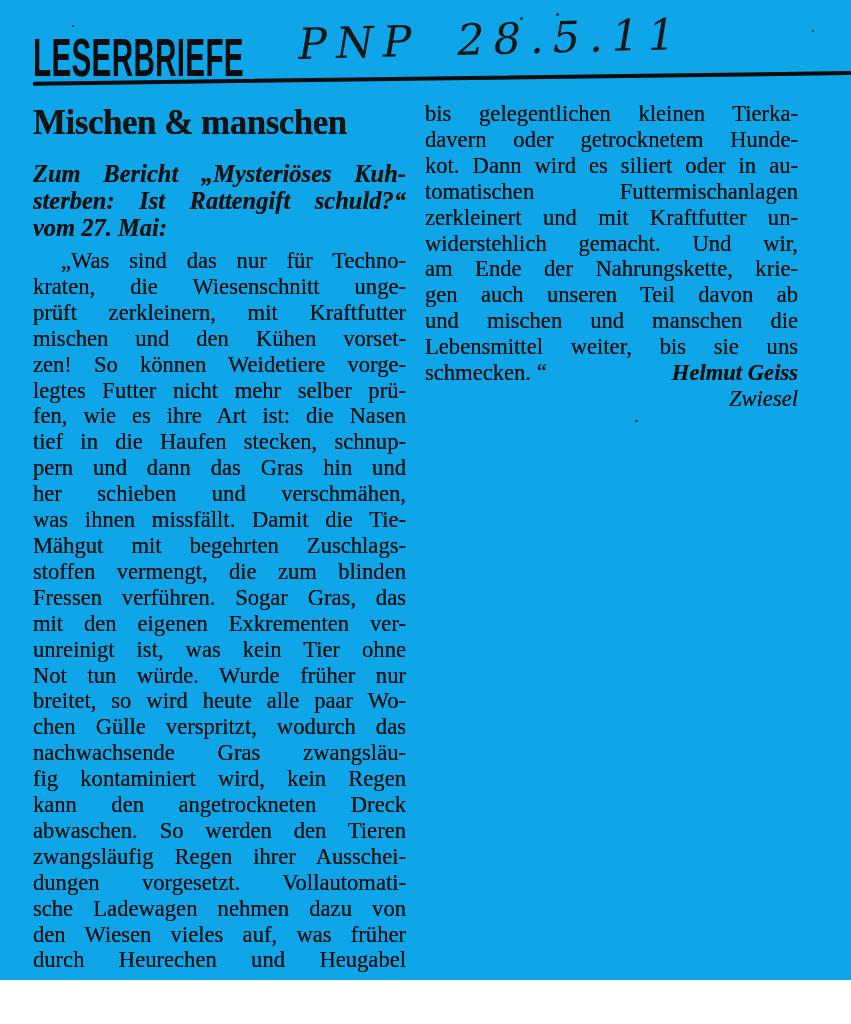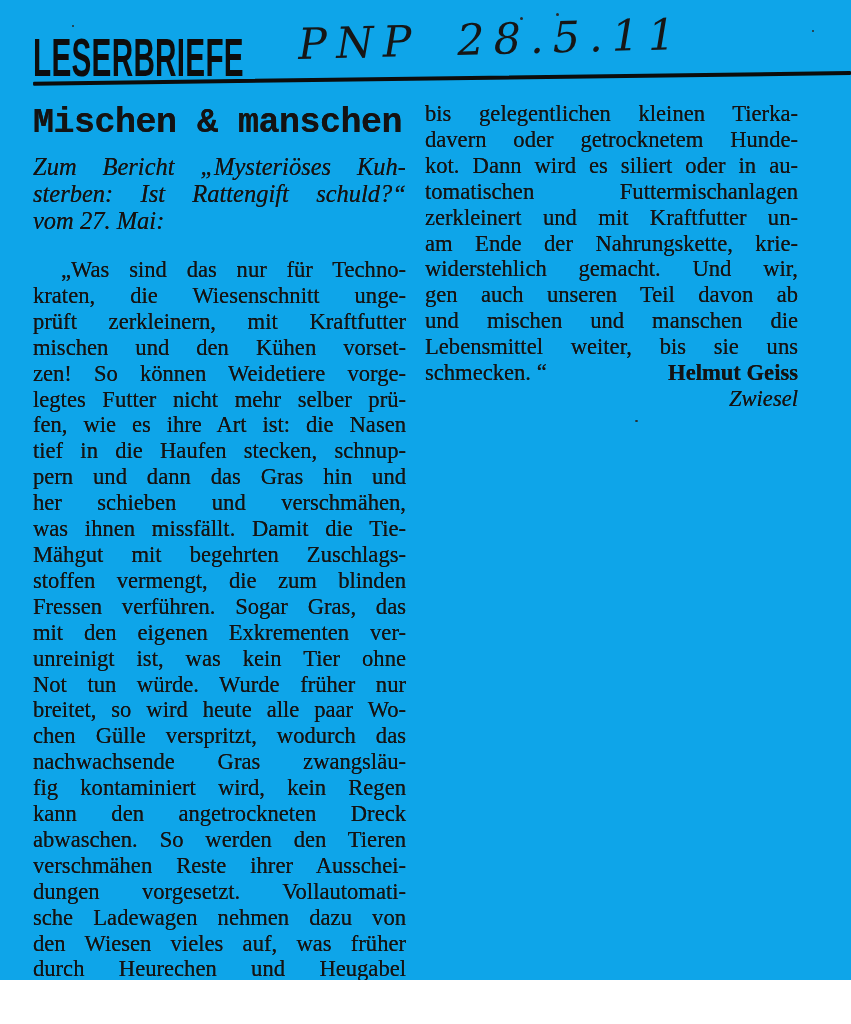--- a/index.html
+++ b/index.html
@@ -66,48 +66,48 @@
     text-shadow: 0 0 0.4px #222;
   }
   .col-left  { left: 33px;  top: 102px; }
   .col-right { left: 425px; top: 101px; }
 
   .article-title {
     font-weight: 700;
     font-size: 35px;
     line-height: 1.2;
     letter-spacing: -0.5px;
-    margin: 0 0 9px 0;
+    margin: 0 0 16px 0;
     white-space: nowrap;
-    font-family: Liberation Mono, monospace;
   }
   .subtitle { 
-    font-weight: 400;
+    font-weight: 700;
     font-style: italic;
     font-size: 24.5px;
     line-height: 27px;
-    margin-bottom: 23px;
+    margin-bottom: 7px;
   }
   .subtitle .tline:last-child { text-align-last: left; }
 
   .tline {
     text-align: justify;
     text-align-last: justify;
   }
   .body-lines .tline:first-child { text-indent: 28px; }
   .col-left .body-lines .tline { }
 
   .closing-line {
     display: flex;
     justify-content: space-between;
     align-items: flex-end;
   }
   .closing-text { }
   .author-name {
     font-weight: 700;
+    font-style: italic;
   }
   .author-city {
     text-align: right;
     font-weight: 400;
     font-style: italic;
   }
 
   
   .speck {
     position: absolute;
@@ -156,37 +156,37 @@
         <div class="tline">Fressen verführen. Sogar Gras, das</div>
         <div class="tline">mit den eigenen Exkrementen ver-</div>
         <div class="tline">unreinigt ist, was kein Tier ohne</div>
         <div class="tline">Not tun würde. Wurde früher nur</div>
         <div class="tline">breitet, so wird heute alle paar Wo-</div>
         <div class="tline">chen Gülle verspritzt, wodurch das</div>
         <div class="tline">nachwachsende Gras zwangsläu-</div>
         <div class="tline">fig kontaminiert wird, kein Regen</div>
         <div class="tline">kann den angetrockneten Dreck</div>
         <div class="tline">abwaschen. So werden den Tieren</div>
-        <div class="tline">verschmähen Reste ihrer Ausschei-</div>
+        <div class="tline">zwangsläufig Regen ihrer Ausschei-</div>
         <div class="tline">dungen vorgesetzt. Vollautomati-</div>
         <div class="tline">sche Ladewagen nehmen dazu von</div>
         <div class="tline">den Wiesen vieles auf, was früher</div>
         <div class="tline">durch Heurechen und Heugabel</div>
       </div>
   </div>
 
   <div class="col col-right">
     <div class="body-lines-right">
         <div class="tline">bis gelegentlichen kleinen Tierka-</div>
         <div class="tline">davern oder getrocknetem Hunde-</div>
         <div class="tline">kot. Dann wird es siliert oder in au-</div>
         <div class="tline">tomatischen Futtermischanlagen</div>
         <div class="tline">zerkleinert und mit Kraftfutter un-</div>
+        <div class="tline">widerstehlich gemacht. Und wir,</div>
         <div class="tline">am Ende der Nahrungskette, krie-</div>
-        <div class="tline">widerstehlich gemacht. Und wir,</div>
         <div class="tline">gen auch unseren Teil davon ab</div>
         <div class="tline">und mischen und manschen die</div>
         <div class="tline">Lebensmittel weiter, bis sie uns</div>
       </div>
 
     <div class="closing-line">
       <span class="closing-text">schmecken. “</span>
       <span class="author-name">Helmut Geiss</span>
     </div>
 

